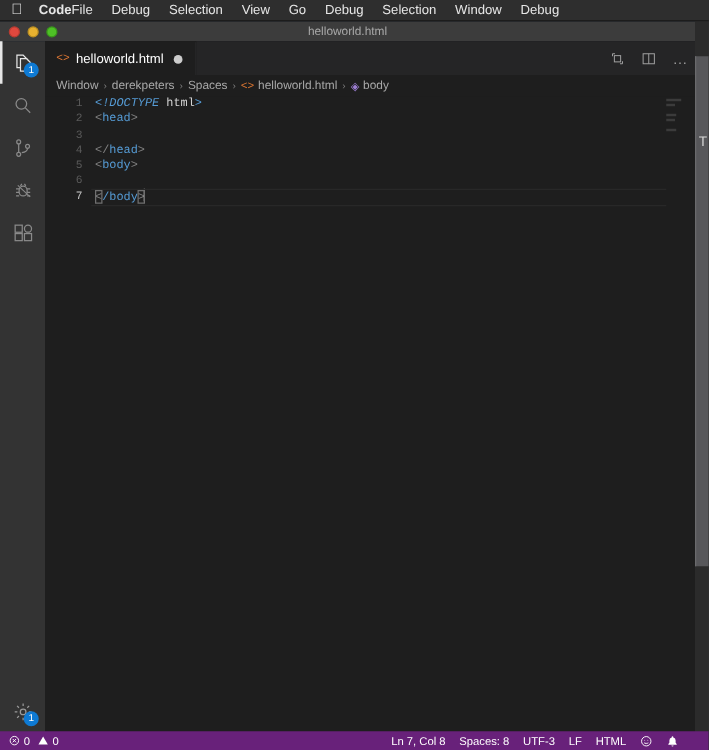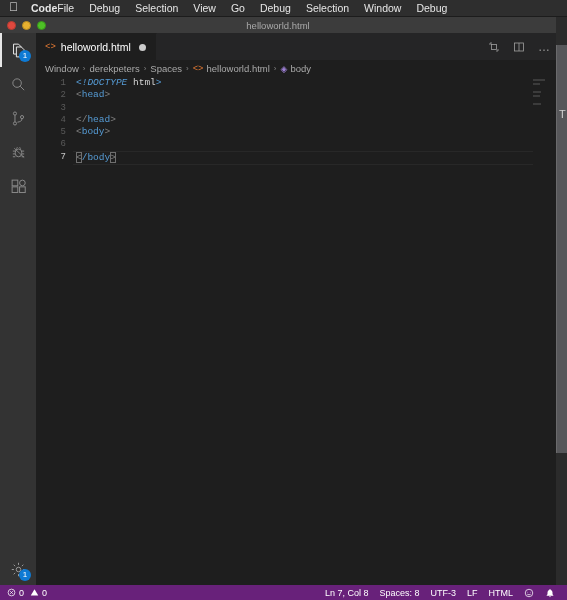--- a/index.html
+++ b/index.html
@@ -188,21 +188,21 @@
 
   
   .statusbar {
     position: absolute; left: 0; bottom: 0; width: 567px; height: 15px;
     background: #68217a;
     display: flex; align-items: center;
     color: #ffffff; font-size: 9px;
     z-index: 50;
   }
   .sb-left { display: flex; align-items: center; padding-left: 7px; gap: 4px; }
-  .sb-right { margin-left: auto; display: flex; align-items: center; padding-right: 12px; gap: 11px; }
+  .sb-right { margin-left: auto; display: flex; align-items: center; padding-right: 24px; gap: 11px; }
   .sb-item { display: flex; align-items: center; gap: 3px; white-space: nowrap; }
   .sb-icon { display: inline-flex; align-items: center; }
 </style>
 </head>
 <body>
 
 <div id="root">
 
   <div class="bg-right-fill"></div>
   <div class="bg-window">

